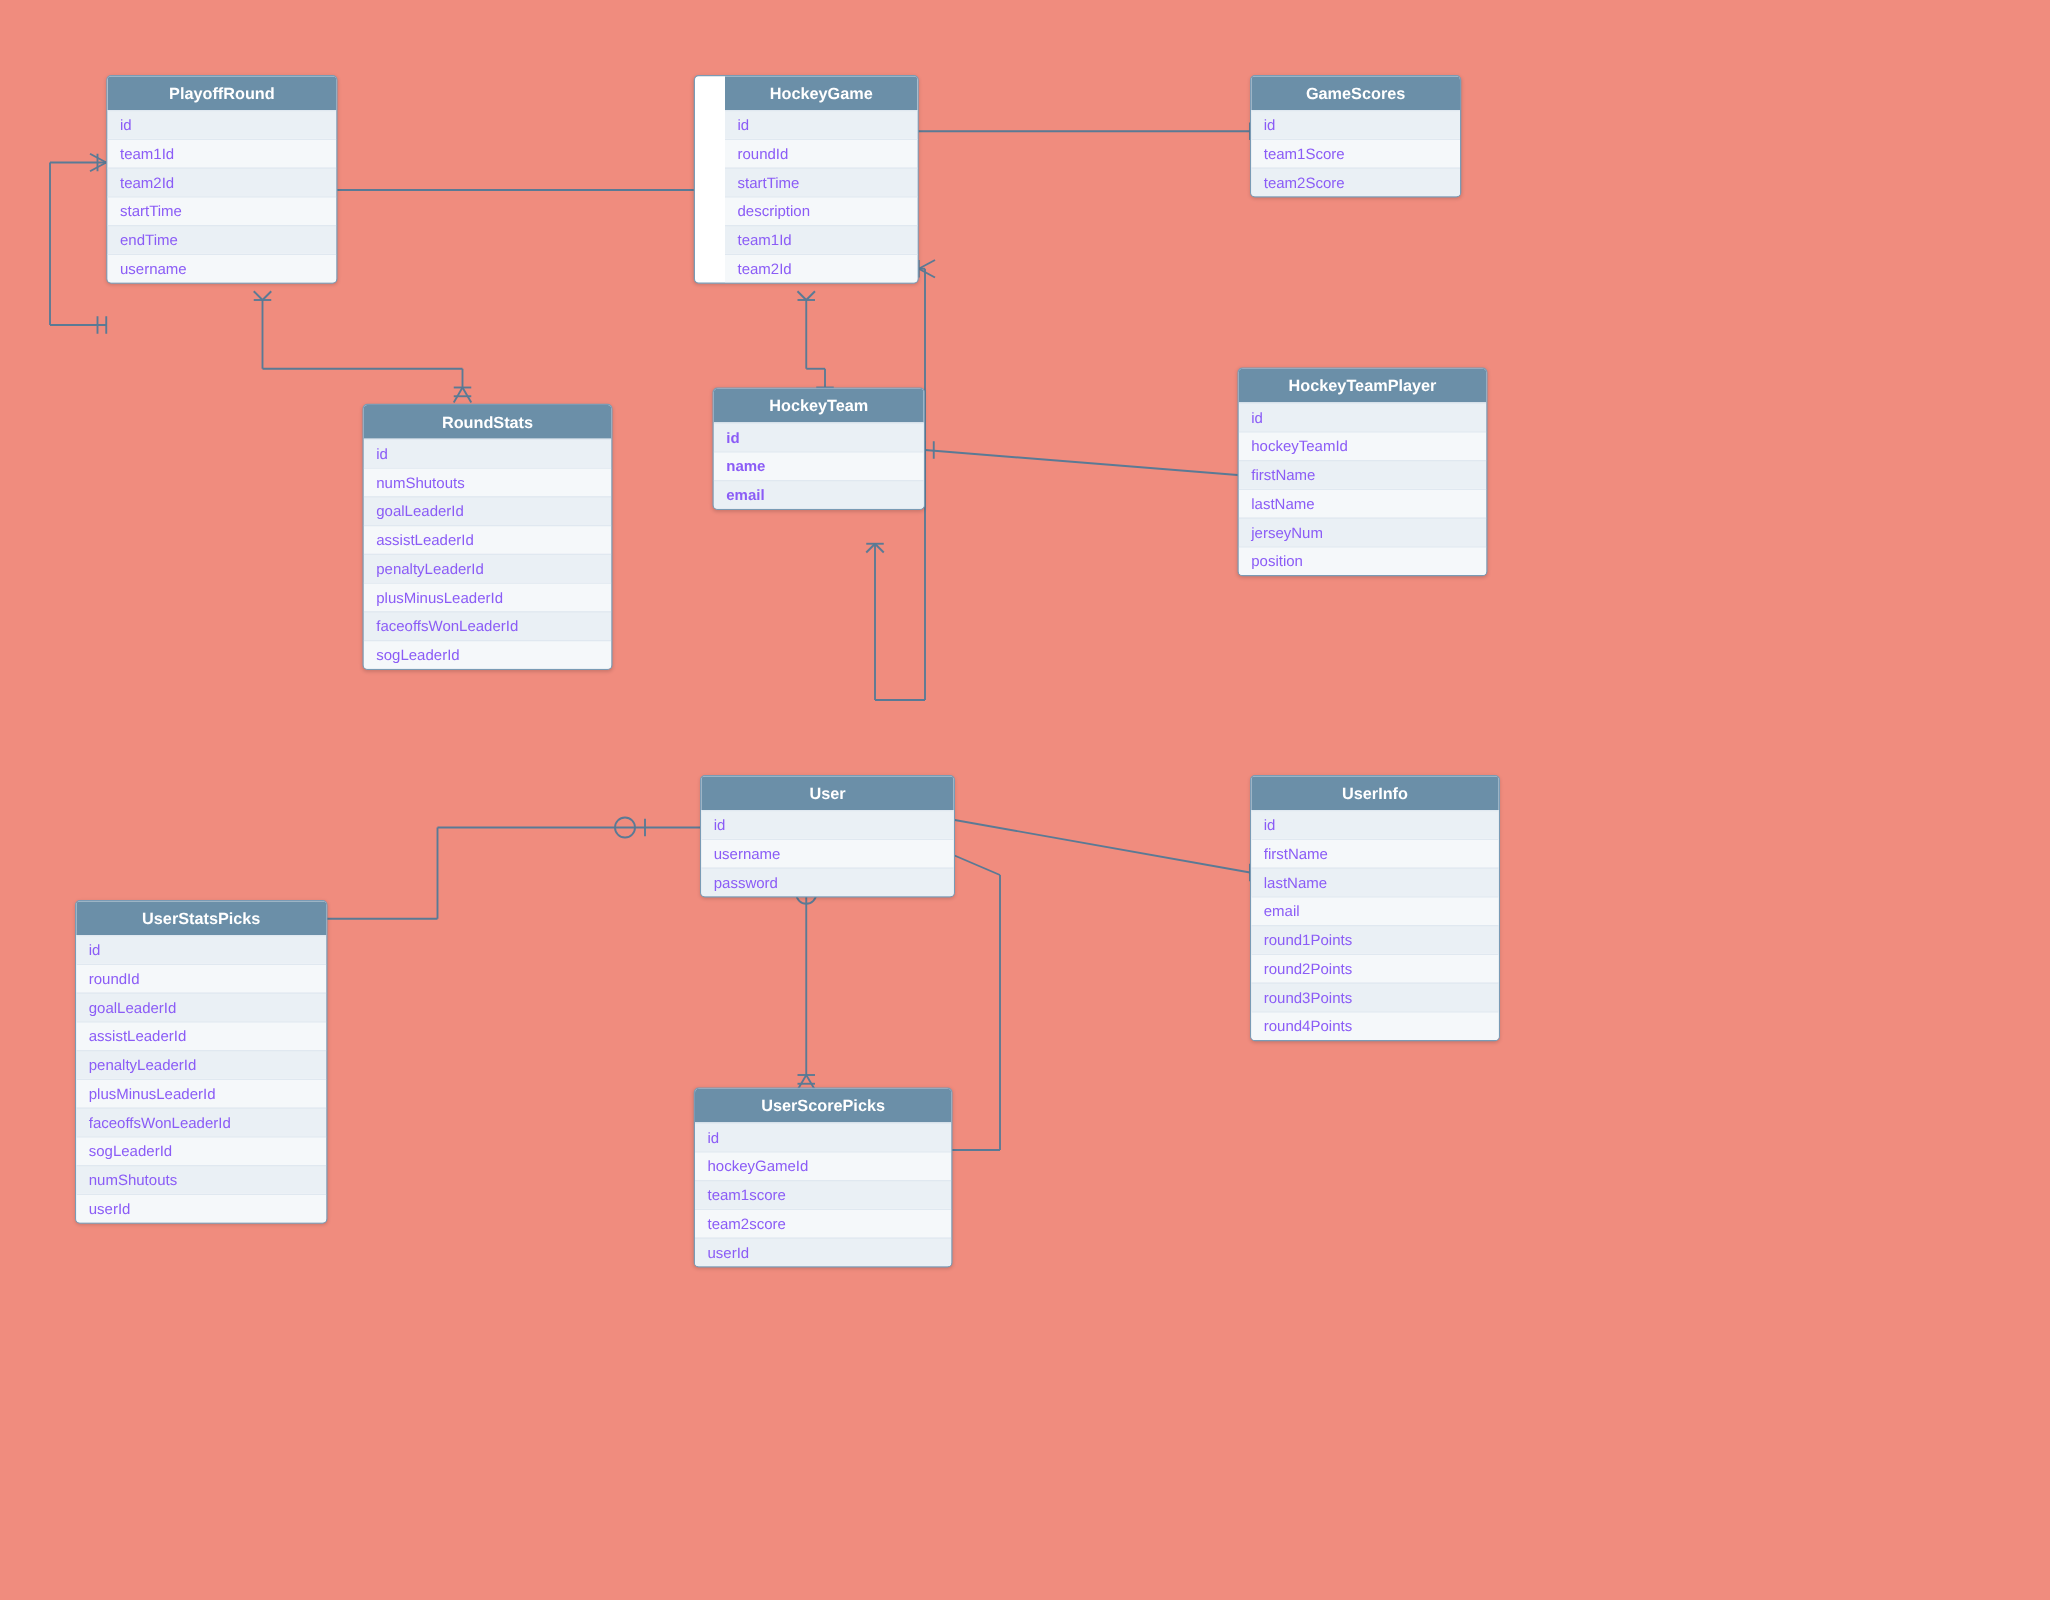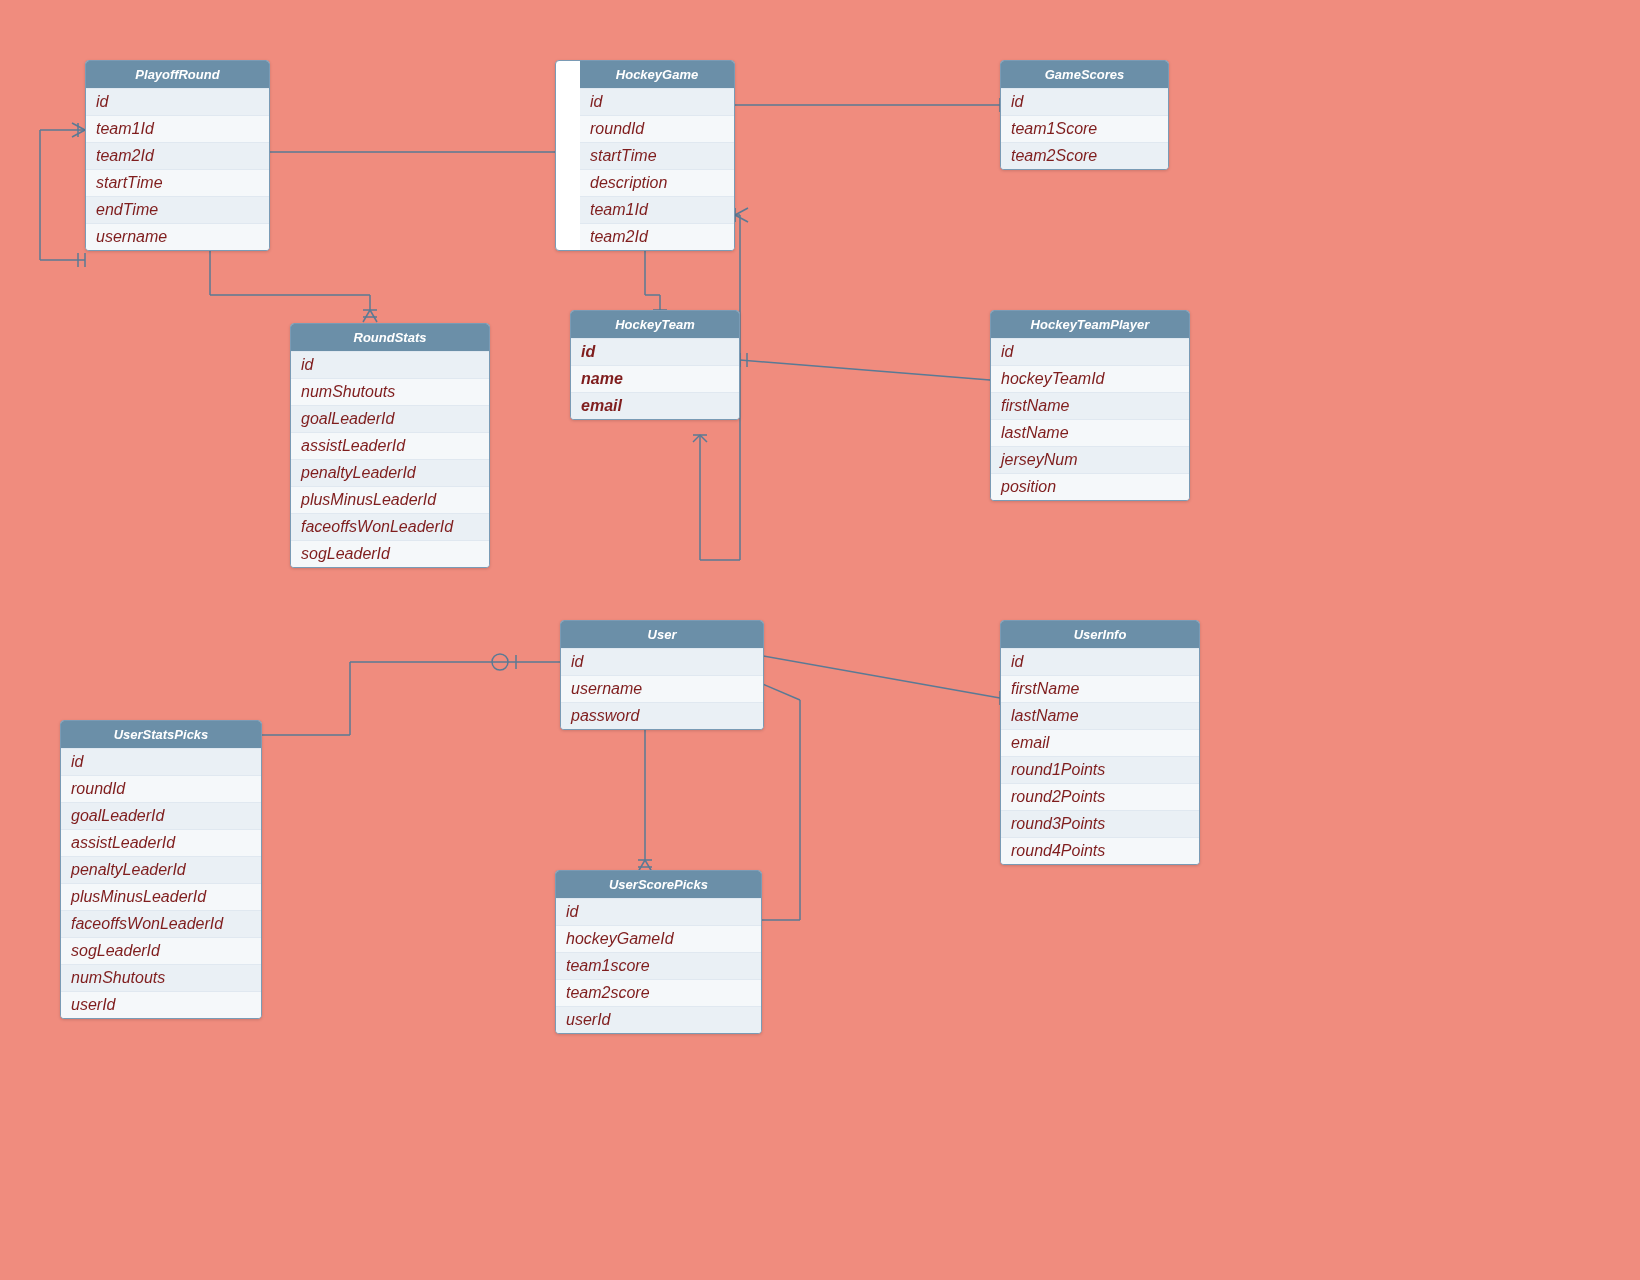--- a/index.html
+++ b/index.html
@@ -24,34 +24,33 @@
       pointer-events: none;
     }
     .entity-table {
       position: absolute;
       background: white;
       border: 1px solid #7a9bb5;
       border-radius: 4px;
       overflow: hidden;
       min-width: 160px;
       box-shadow: 0 1px 3px rgba(0,0,0,0.15);
-      font-style: italic;
     }
     .entity-header {
       background: #6b8fa8;
       color: white;
       font-weight: bold;
       padding: 6px 10px;
       font-size: 13px;
       text-align: center;
     }
     .entity-row {
       padding: 4px 10px;
-      font-size: 16px;
-      color: #7f1d1d;
+      font-size: 12px;
+      color: #8b5cf6;
       border-top: 1px solid #e0e8f0;
       background: #f5f8fa;
     }
     .entity-row:nth-child(even) {
       background: #eaf0f5;
     }
     .entity-row.bold-text {
       font-weight: bold;
     }
   </style>
@@ -214,21 +213,21 @@
     <div class="entity-row">sogLeaderId</div>
   </div>
 
   <div class="entity-table" style="left:570px; top:310px; width:170px;">
     <div class="entity-header">HockeyTeam</div>
     <div class="entity-row bold-text">id</div>
     <div class="entity-row bold-text">name</div>
     <div class="entity-row bold-text">email</div>
   </div>
 
-  <div class="entity-table" style="left:990px; top:310px; width:200px;">
+  <div class="entity-table" style="left:990px; top:294px; width:200px;">
     <div class="entity-header">HockeyTeamPlayer</div>
     <div class="entity-row">id</div>
     <div class="entity-row">hockeyTeamId</div>
     <div class="entity-row">firstName</div>
     <div class="entity-row">lastName</div>
     <div class="entity-row">jerseyNum</div>
     <div class="entity-row">position</div>
   </div>
 
   <div class="entity-table" style="left:560px; top:620px; width:204px;">

